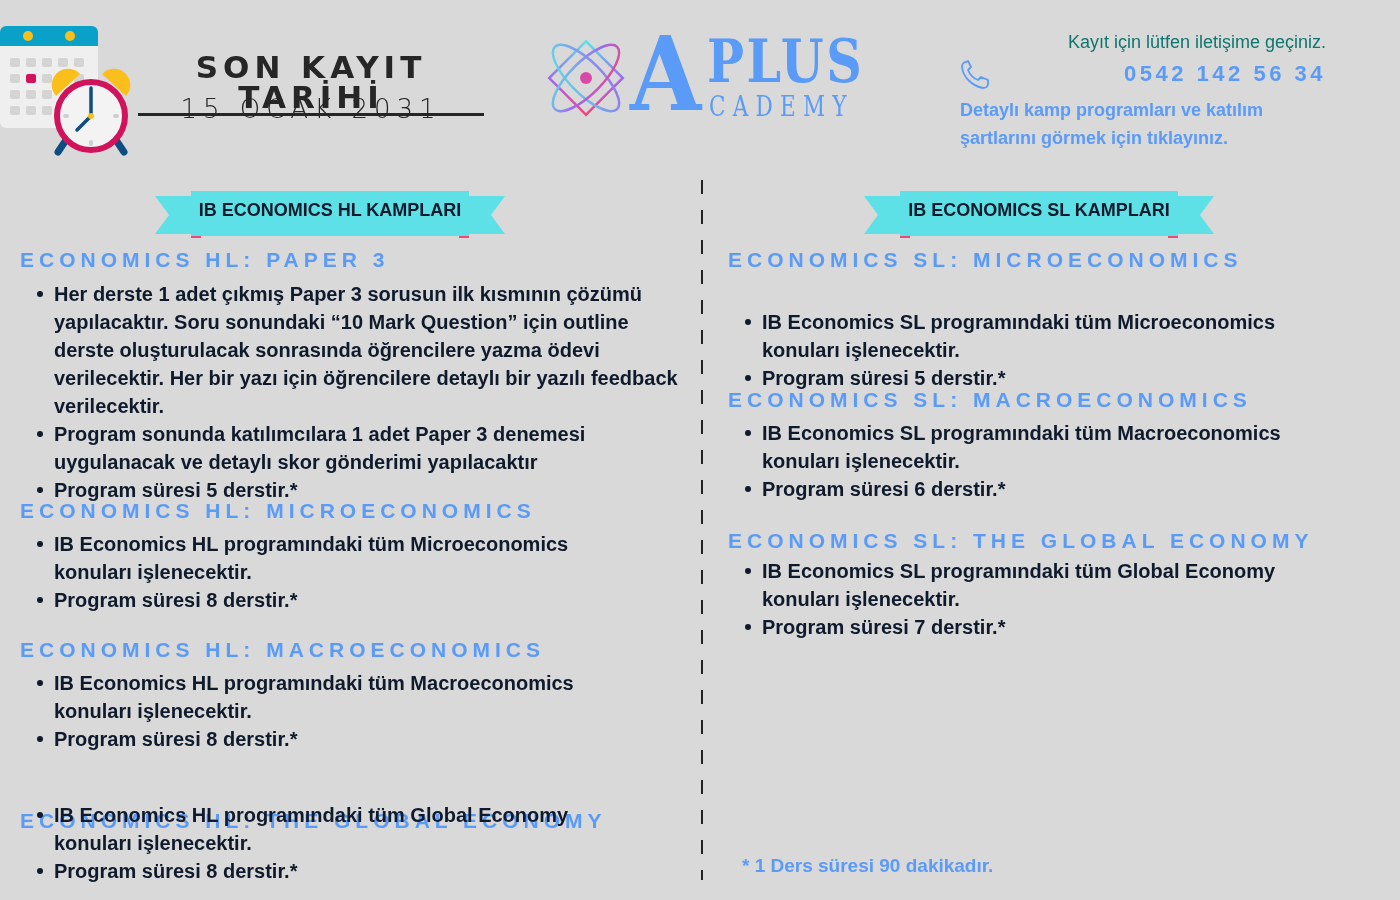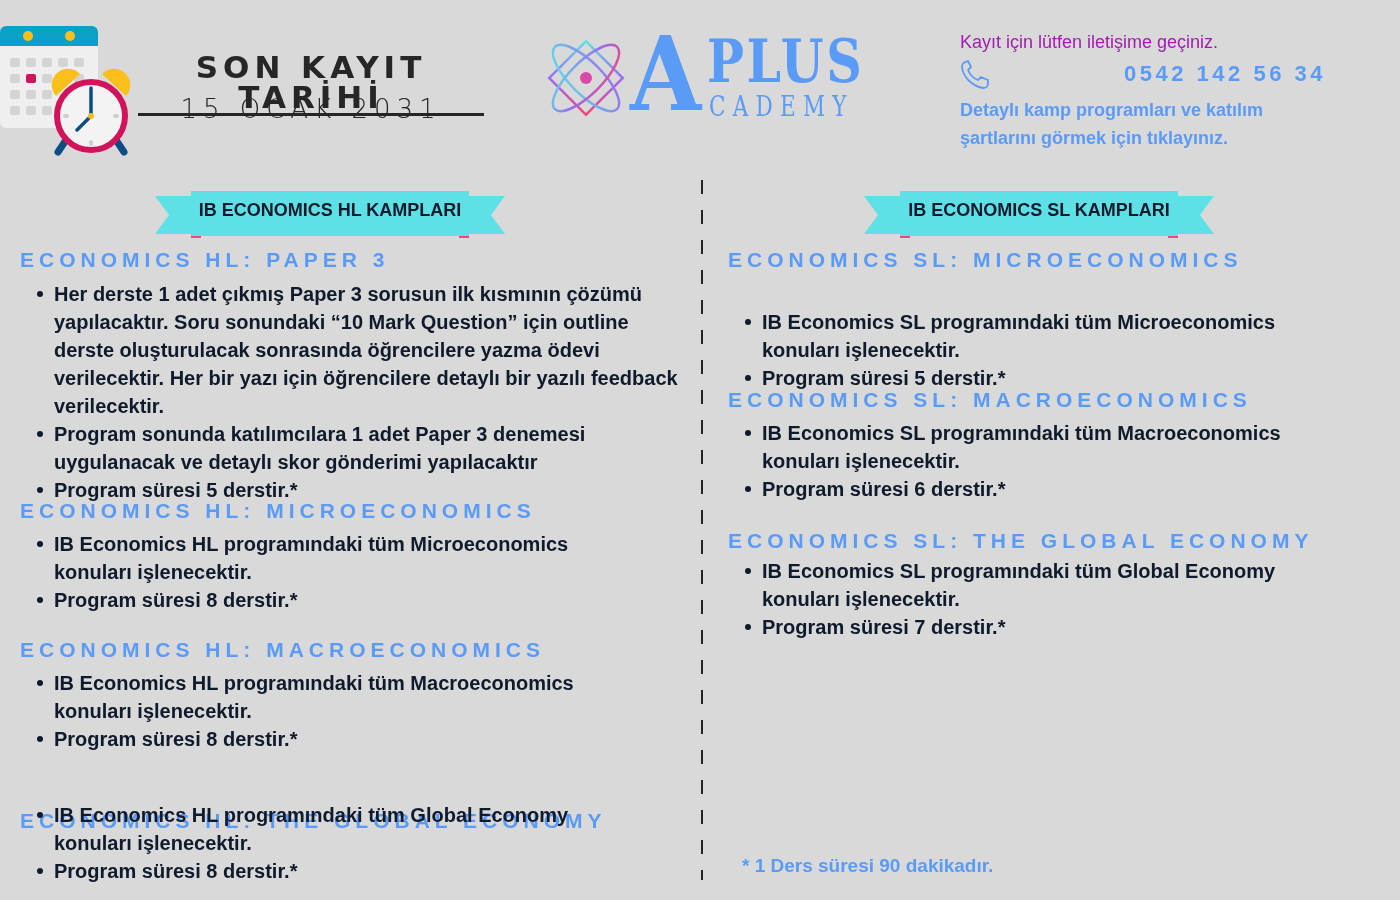--- a/index.html
+++ b/index.html
@@ -44,22 +44,22 @@
     }
     .logo-academy {
       left: 709px; top: 92px;
       font-family: "DejaVu Serif", serif;
       font-size: 27px; line-height: 30px; color: #5b9bf8; letter-spacing: 9px;
       transform: scaleX(0.8); transform-origin: left top;
     }
 
     
     .contact-line {
-      left: 960px; top: 32px; width: 366px; text-align: left;
-      font-size: 18px; color: #a21caf;
+      left: 960px; top: 32px; width: 366px; text-align: right;
+      font-size: 18px; color: #0f766e;
     }
     .phone-row {
       left: 960px; top: 58px; width: 366px; text-align: center;
       font-size: 22px; font-weight: bold; color: #5b9bf8; letter-spacing: 3.5px;
       display: flex; justify-content: space-between; align-items: center; gap: 2px;
     }
     .phone-row svg { width: 34px; height: 32px; }
     .details-link {
       left: 960px; top: 96px; width: 366px; text-align: left;
       font-size: 18px; font-weight: bold; color: #5b9bf8; line-height: 28px;

